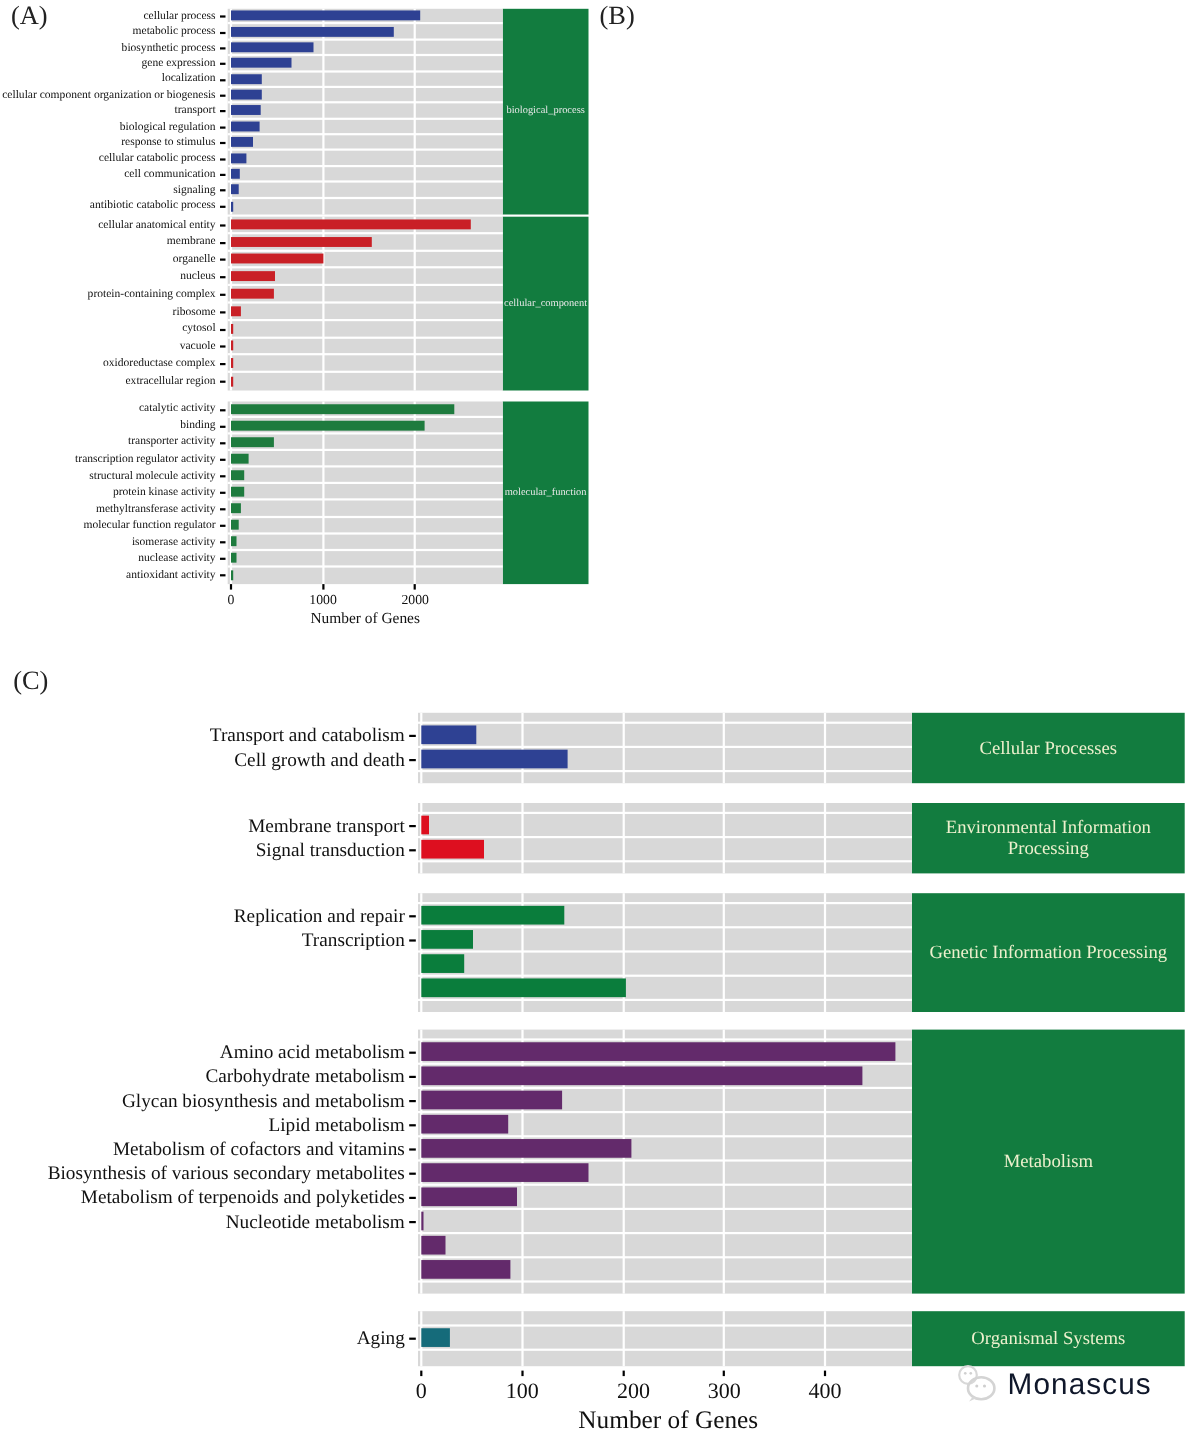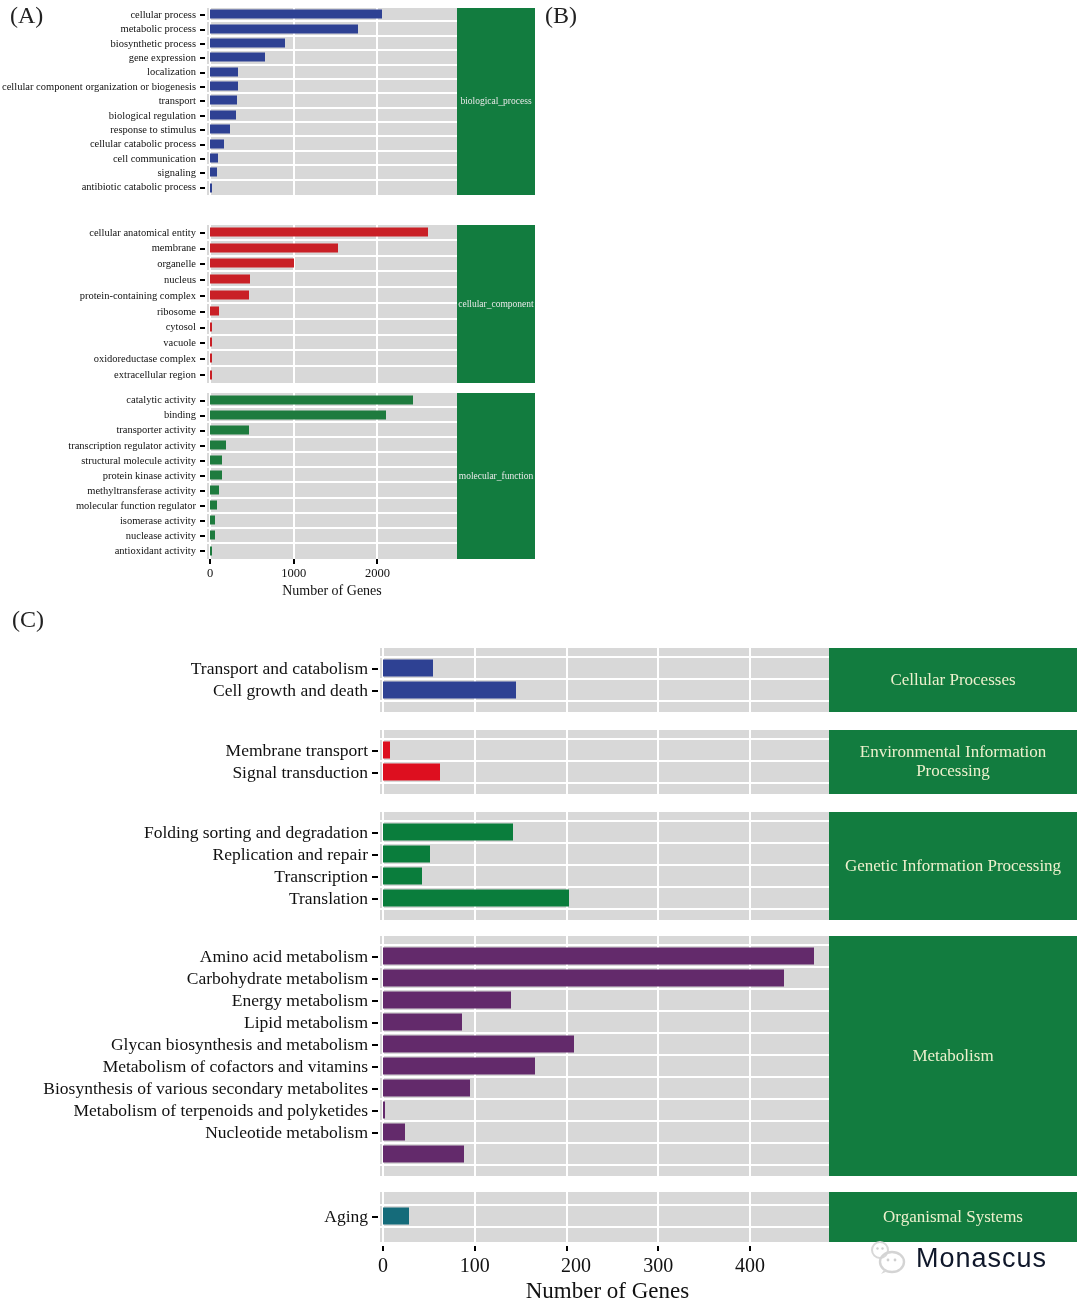--- a/index.html
+++ b/index.html
@@ -41,21 +41,21 @@
   
   .watermark{position:absolute;left:868px;top:1240px;display:flex;align-items:center;gap:6px;}
   .wm-text{font-family:"Liberation Sans",sans-serif;font-size:27px;color:#0f172a;letter-spacing:1px;text-shadow:0 1px 0 #fff;}
 </style>
 </head>
 <body>
 
 <div class="figure">
   <span class="panel-tag" style="left:10px;top:2px;">(A)</span>
   <div id="panel-a">
-      <div class="subchart" style="height: 187px; margin-bottom: 30px;">
+      <div class="subchart" style="height: 187px; margin-bottom: 2px;">
         <div class="labels" style="width: 200px; padding-top: 0px; padding-bottom: 0px;">
           <div class="lrow" style="height: 14.3846px;">
             <div class="ltext">cellular process</div>
             <div class="ltick"></div>
           </div>
           <div class="lrow" style="height: 14.3846px;">
             <div class="ltext">metabolic process</div>
             <div class="ltick"></div>
           </div>
           <div class="lrow" style="height: 14.3846px;">
@@ -410,33 +410,25 @@
           </div>
           <div class="padbot" style="height: 10px;"></div>
         </div>
         <div class="strip" style="width: 248px;">
           <div class="striptext">Environmental Information Processing</div>
         </div>
       </div>
       <div class="subchart" style="height: 108px; margin-top: 18px;">
         <div class="labels" style="width: 380px; padding-top: 10px; padding-bottom: 10px;">
           <div class="lrow" style="height: 22px;">
-            <div class="ltext">Folding sorting and degradation</div>
-            <div class="ltick"></div>
-          </div>
-          <div class="lrow" style="height: 22px;">
             <div class="ltext">Replication and repair</div>
             <div class="ltick"></div>
           </div>
           <div class="lrow" style="height: 22px;">
             <div class="ltext">Transcription</div>
-            <div class="ltick"></div>
-          </div>
-          <div class="lrow" style="height: 22px;">
-            <div class="ltext">Translation</div>
             <div class="ltick"></div>
           </div>
         </div>
         <div class="panel" style="width: 449px;">
           <div class="vgrid" style="left: 2px;"></div>
           <div class="vgrid" style="left: 93.7695px;"></div>
           <div class="vgrid" style="left: 185.539px;"></div>
           <div class="vgrid" style="left: 277.309px;"></div>
           <div class="vgrid" style="left: 369.078px;"></div>
           <div class="padtop" style="height: 10px;"></div>
@@ -462,29 +454,25 @@
         <div class="labels" style="width: 380px; padding-top: 10px; padding-bottom: 10px;">
           <div class="lrow" style="height: 22px;">
             <div class="ltext">Amino acid metabolism</div>
             <div class="ltick"></div>
           </div>
           <div class="lrow" style="height: 22px;">
             <div class="ltext">Carbohydrate metabolism</div>
             <div class="ltick"></div>
           </div>
           <div class="lrow" style="height: 22px;">
-            <div class="ltext">Energy metabolism</div>
+            <div class="ltext">Glycan biosynthesis and metabolism</div>
             <div class="ltick"></div>
           </div>
           <div class="lrow" style="height: 22px;">
             <div class="ltext">Lipid metabolism</div>
-            <div class="ltick"></div>
-          </div>
-          <div class="lrow" style="height: 22px;">
-            <div class="ltext">Glycan biosynthesis and metabolism</div>
             <div class="ltick"></div>
           </div>
           <div class="lrow" style="height: 22px;">
             <div class="ltext">Metabolism of cofactors and vitamins</div>
             <div class="ltick"></div>
           </div>
           <div class="lrow" style="height: 22px;">
             <div class="ltext">Biosynthesis of various secondary metabolites</div>
             <div class="ltick"></div>
           </div>

